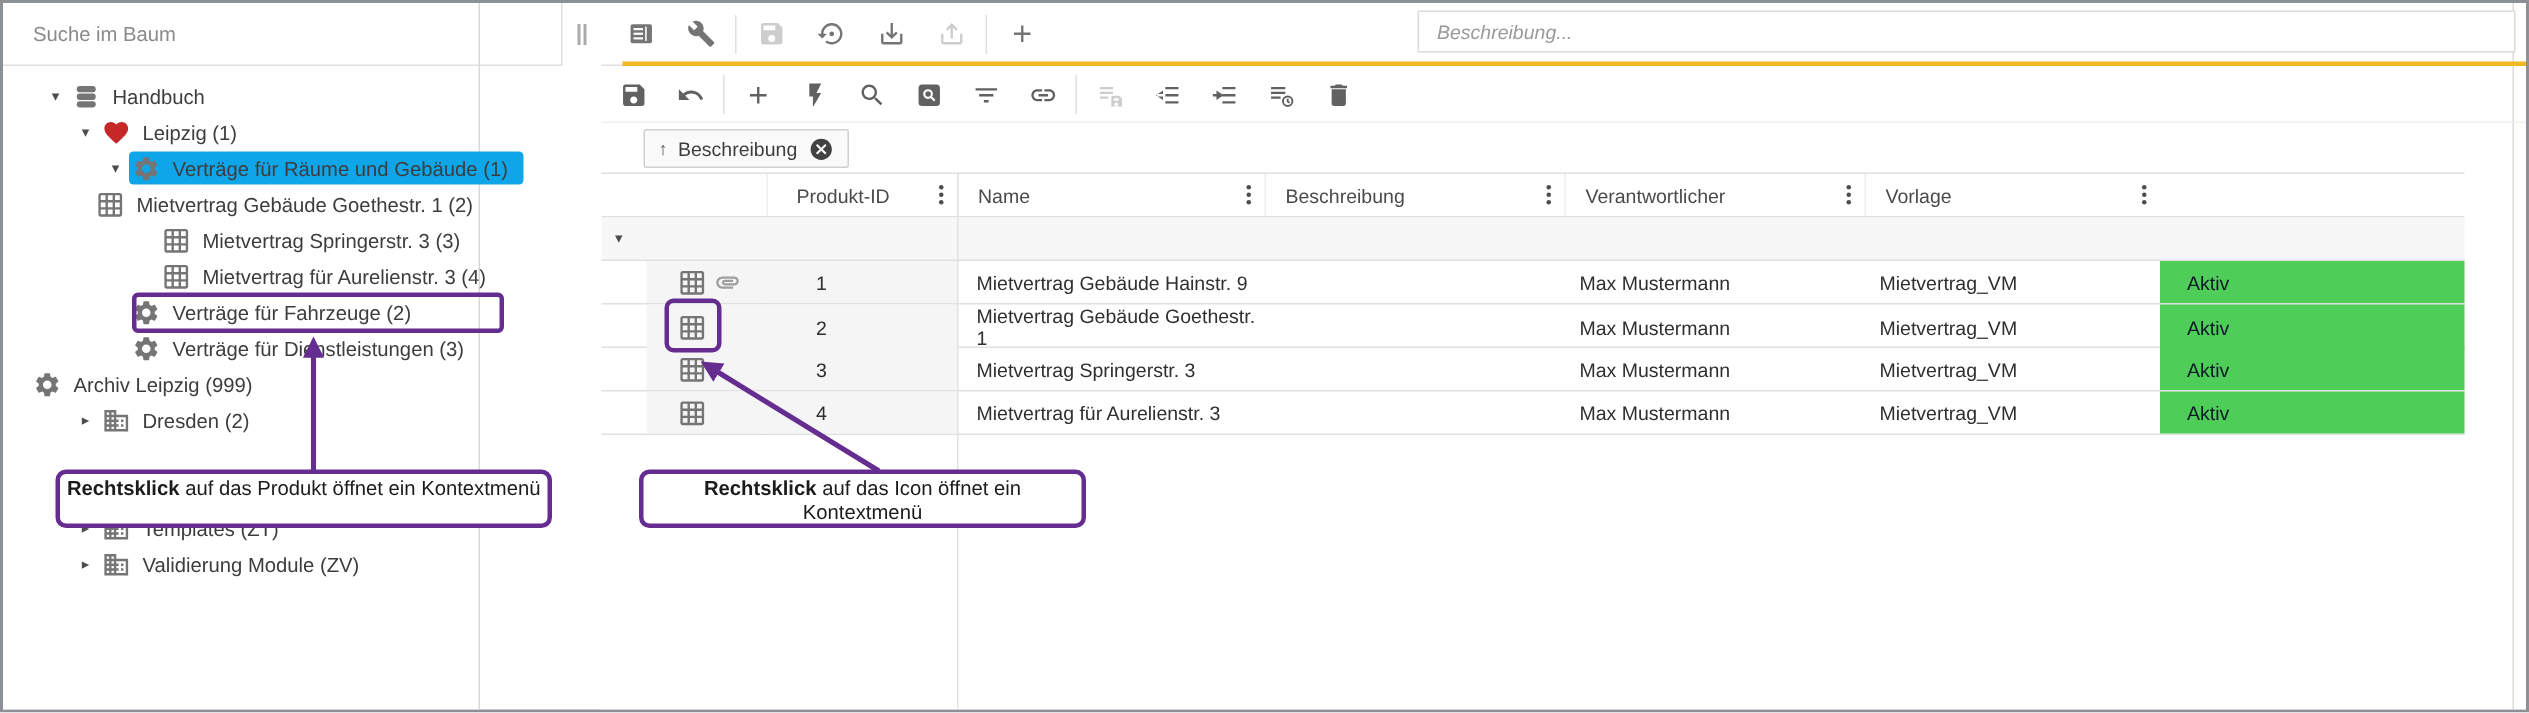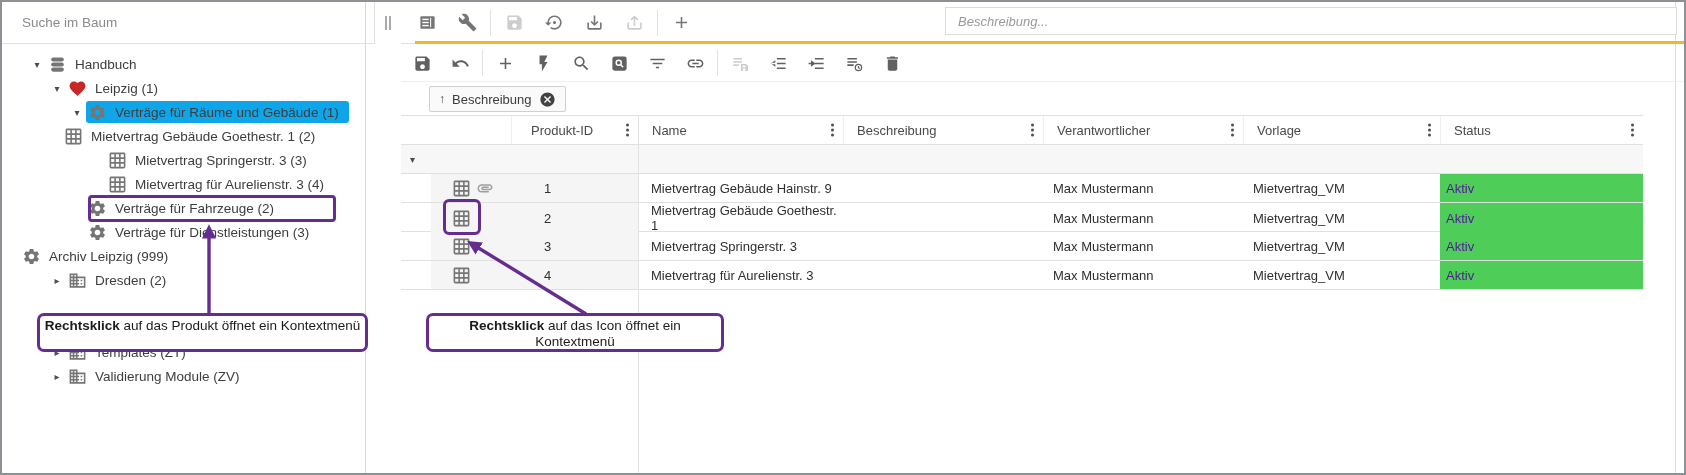--- a/index.html
+++ b/index.html
@@ -6,21 +6,21 @@
     --accent-purple:#662d91;
     --tab-accent:#f2b824;
     --status-green:#4fcd59;
     --heart-red:#c62828;
   }
   *{box-sizing:border-box;margin:0;padding:0}
   body{background:#fff;font-family:"Liberation Sans","DejaVu Sans",sans-serif;}
   .root{position:relative;width:1686px;height:475px;border:2px solid #8d9095;background:#fff;
         color:#3d3d3d;overflow:hidden}
   
-  .sidebar{position:absolute;left:0;top:0;width:364px;height:100%;background:#fff;border-right:1px solid #d9d9d9}
+  .sidebar{position:absolute;left:0;top:0;width:318px;height:100%;background:#fff;border-right:1px solid #d9d9d9}
   .search-row{position:absolute;left:0;top:0;width:373px;height:42px;border-bottom:1px solid #e0e0e0;border-right:1px solid #e0e0e0}
   .search-input{width:100%;height:100%;border:none;outline:none;padding-left:20px;font-size:13.5px;
         font-family:inherit;color:#3d3d3d;background:transparent}
   .search-input::placeholder{color:#8a8a8a;opacity:1}
   .splitter{position:absolute;left:373px;top:0;width:25px;height:42px;display:flex;align-items:center;justify-content:center;cursor:col-resize}
   .grip{width:6px;height:14px;border-left:2px solid #ababab;border-right:2px solid #ababab}
   .tree{position:absolute;top:42px;left:0;right:1px;padding-top:8px}
   .tree-row{height:24px;display:flex;align-items:center;font-size:13.5px;white-space:nowrap;cursor:pointer}
   .tree-spacer{height:24px}
   .expander{width:18px;flex:none;text-align:center;font-size:10px;color:#4d4d4d}
@@ -68,21 +68,21 @@
   .kebab{position:absolute;right:9px;top:50%;transform:translateY(-50%);display:flex;flex-direction:column;gap:2.1px;cursor:pointer}
   .kebab i{width:3px;height:3px;border-radius:50%;background:#4d4d4d}
   .grow{height:29px;background:#f7f7f7;border-bottom:1px solid #e0e0e0}
   .grow .gx{display:flex;align-items:center;padding-left:9px;font-size:10px;color:#4d4d4d;cursor:pointer}
   .trow{height:29px;border-bottom:1px solid #e0e0e0;cursor:pointer}
   .cell{display:flex;align-items:center;font-size:13px;color:#2f2f2f}
   .c-icon{background:#f5f5f5;padding-left:21px;gap:5px}
   .c-id{background:#f5f5f5;padding-left:33px}
   .c-name{padding-left:13px}
   .c-text{padding-left:10px}
-  .c-status{background:var(--status-green);padding-left:6px;color:#4c1d95}
+  .c-status{background:var(--status-green);padding-left:18px;color:#0f172a}
   .row-grid-icon{width:19px;height:19px;color:#757575;flex:none}
   .row-grid-icon svg{width:100%;height:100%}
   .pin-divider{position:absolute;left:237px;top:113px;bottom:0;width:1px;background:#e2e2e2}
   
   .pbox{position:absolute;z-index:30;border:3px solid var(--accent-purple);background:transparent;pointer-events:none}
   .pbox-tree{left:86px;top:193px;width:248px;height:27px;border-radius:4px}
   .pbox-icon{left:840px;top:197px;width:38px;height:36px;border-width:3.5px;border-radius:6px}
   .callout{position:absolute;z-index:35;background:#fff;border:3px solid var(--accent-purple);border-radius:7px;
         text-align:center;font-size:13.5px;line-height:16px;color:#1b1b1b;padding-top:2px}
   .callout b{font-weight:700}
@@ -425,28 +425,20 @@
           <div class="th">
             <span>Verantwortlicher</span>
             <span class="kebab">
               <i></i>
               <i></i>
               <i></i>
             </span>
           </div>
           <div class="th">
             <span>Vorlage</span>
-            <span class="kebab">
-              <i></i>
-              <i></i>
-              <i></i>
-            </span>
-          </div>
-          <div class="th">
-            <span>Status</span>
             <span class="kebab">
               <i></i>
               <i></i>
               <i></i>
             </span>
           </div>
         </div>
       <div class="grow grid-cols">
         <div class="gx">▾</div>
       <div></div>

